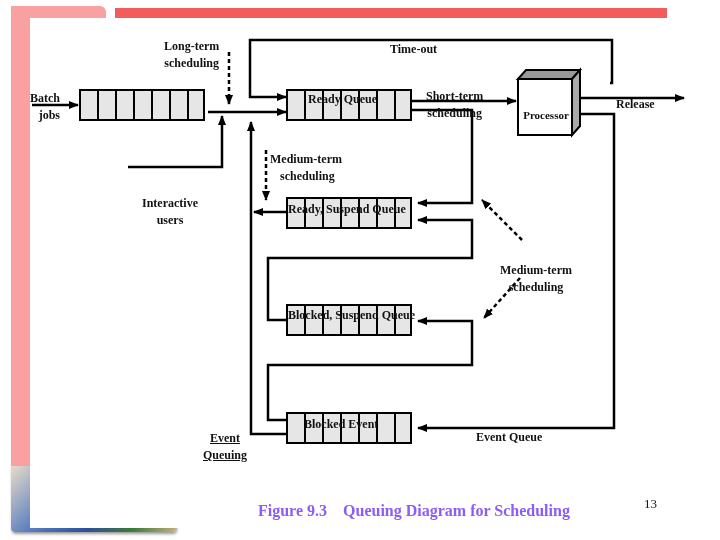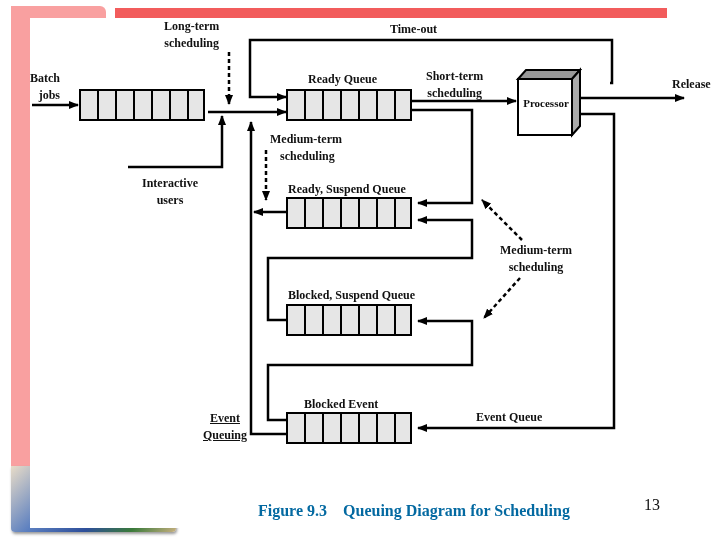--- a/index.html
+++ b/index.html
@@ -2,23 +2,23 @@
 <html><head>
   <meta charset="utf-8">
   <style>
     html, body { margin:0; padding:0; }
     body { width:720px; height:540px; position:relative; overflow:hidden; background:#ffffff; font-family:"Liberation Serif", serif; }
     .deco-left { position:absolute; left:11px; top:6px; width:95px; height:460px; background:#f9a0a0; border-radius:0 6px 0 0; }
     .deco-left-bottom { position:absolute; left:11px; top:466px; width:165px; height:66px; background:linear-gradient(135deg,#e8dcc8 0%,#5b7fc0 35%,#2e4f9a 60%,#3a7a3a 80%,#c8b080 100%); border-radius:0 0 4px 4px; box-shadow:1px 2px 3px #999; }
     .deco-bar { position:absolute; left:115px; top:8px; width:552px; height:10px; background:#f25c5c; }
     .panel { position:absolute; left:30px; top:18px; width:638px; height:510px; background:#ffffff; }
     svg.diagram { position:absolute; left:0; top:0; }
-    .lbl { position:absolute; font-family:"Liberation Serif", serif; font-weight:bold; font-size:12px; color:#111; text-align:center; line-height:17px; white-space:nowrap; }
-    .caption { position:absolute; left:258px; top:502px; font-family:"Liberation Serif", serif; font-weight:bold; font-size:16px; color:#0369a1; white-space:pre; }
-    .pagenum { position:absolute; left:644px; top:496px; font-family:"Liberation Serif", serif; font-size:16px; color:#111; }
+    .lbl { position:absolute; font-family:"Liberation Serif", serif; font-weight:bold; font-size:12px; color:#111; text-align:center; line-height:17px; white-space:nowrap;margin-top:20px; }
+    .caption { position:absolute; left:258px; top:502px; font-family:"Liberation Serif", serif; font-weight:bold; font-size:16px; color:#8b5cf6; white-space:pre; }
+    .pagenum { position:absolute; left:644px; top:496px; font-family:"Liberation Serif", serif; font-size:13px; color:#111; }
   </style>
 </head>
 <body>
 
 <div class="deco-left"></div>
 <div class="deco-left-bottom"></div>
 <div class="deco-bar"></div>
 <div class="panel"></div>
 
 <svg class="diagram" width="720" height="540">
@@ -122,22 +122,22 @@
 <div class="lbl" style="left:164px;top:18px;">
     <div>Long-term</div>
     <div>scheduling</div>
   </div>
 <div class="lbl" style="left:390px;top:21px;">Time-out</div>
 <div class="lbl" style="left:308px;top:71px;">Ready Queue</div>
 <div class="lbl" style="left:426px;top:68px;">
     <div>Short-term</div>
     <div>scheduling</div>
   </div>
-<div class="lbl" style="left:520px;top:95px;width:52px;font-size:11px;">Processor</div>
-<div class="lbl" style="left:672px;top:76px;">Release</div>
+<div class="lbl" style="left:520px;top:87px;width:52px;font-size:11px;">Processor</div>
+<div class="lbl" style="left:616px;top:76px;">Release</div>
 <div class="lbl" style="left:270px;top:131px;text-align:left;">
     <div>Medium-term</div>
     <div style="padding-left:10px">scheduling</div>
   </div>
 <div class="lbl" style="left:142px;top:175px;">
     <div>Interactive</div>
     <div>users</div>
   </div>
 <div class="lbl" style="left:288px;top:181px;">Ready, Suspend Queue</div>
 <div class="lbl" style="left:500px;top:242px;">

